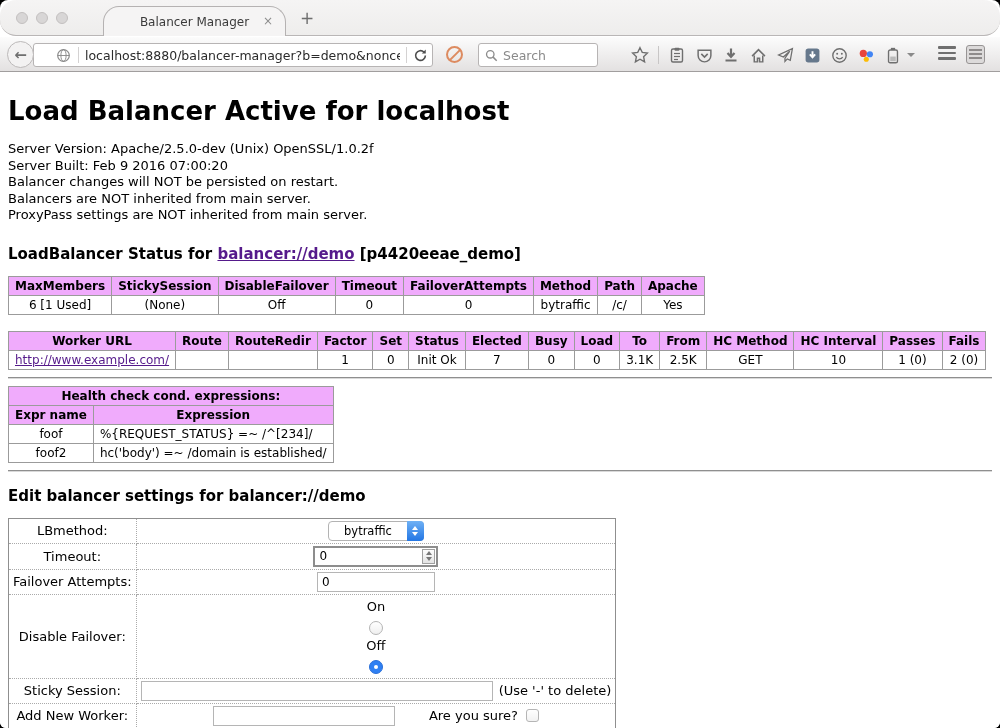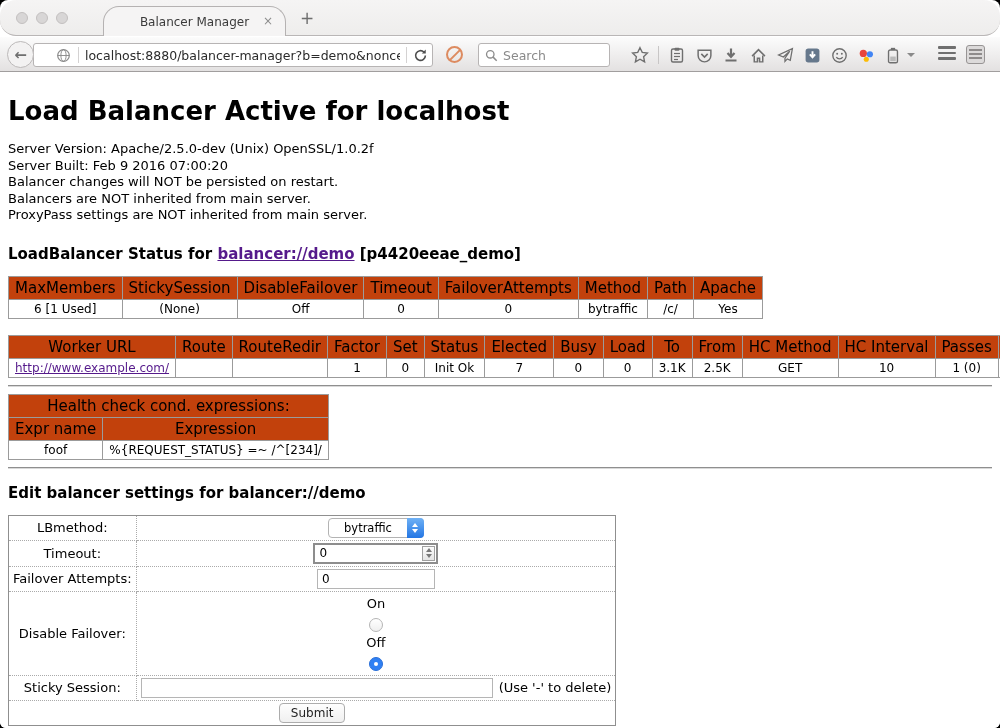--- a/index.html
+++ b/index.html
@@ -26,21 +26,21 @@
     display:flex; align-items:center; justify-content:center; z-index:2; }
   .urlbar { position:absolute; left:33px; top:6px; width:400px; height:24px; background:#fff;
     border:1px solid #b7b4b4; border-radius:3px; display:flex; align-items:center; padding:0 4px 0 8px; }
   .urlbar .sep { width:1px; height:16px; background:#d4d2d2; margin:0 6px; }
   .url-text { flex:1; font-size:12.5px; color:#2b2b2b; white-space:nowrap; overflow:hidden; }
   .reload { color:#4d4d4d; display:flex; }
   .blocked { position:absolute; left:446px; top:9px; width:17px; height:17px; border-radius:50%;
     border:2px solid #dd8b60; position:absolute; }
   .blocked::after { content:""; position:absolute; left:-1px; top:6px; width:16px; height:2px;
     background:#dd8b60; transform:rotate(-45deg); }
-  .searchbar { position:absolute; left:478px; top:6px; width:132px; height:24px; background:#fff;
+  .searchbar { position:absolute; left:478px; top:6px; width:120px; height:24px; background:#fff;
     border:1px solid #b7b4b4; border-radius:3px; display:flex; align-items:center; padding:0 6px; gap:5px; }
   .search-text { font-size:12.5px; color:#8a8a8a; }
   .iconrow { position:absolute; left:631px; top:6px; height:24px; display:flex; align-items:center; gap:9px; }
   .tool-icon { width:18px; height:18px; display:flex; align-items:center; justify-content:center; color:#6f6f6f; }
   .vsep { width:1px; height:18px; background:#c8c6c6; }
   .caret { width:0; height:0; border-left:4px solid transparent; border-right:4px solid transparent;
     border-top:4px solid #8a8a8a; margin-left:-4px; }
   .hamburger { position:absolute; left:938px; top:9px; width:18px; display:flex; flex-direction:column; gap:3px; }
   .hamburger i { display:block; height:2.5px; background:#6f6f6f; border-radius:1px; }
   .gridicon { position:absolute; left:966px; top:8px; width:19px; height:19px; border:1px solid #979494;
@@ -53,21 +53,21 @@
     overflow:hidden; padding:0 8px; color:#000; }
   h1 { font-size:26px; font-weight:bold; margin:24px 0 15px 0; letter-spacing:0; }
   .info-lines { font-size:13px; line-height:16.5px; }
   h3.status { font-size:15px; font-weight:bold; margin:21px 0 13px 0; }
   h3.status a { color:#551a8b; text-decoration:underline; }
   h3.edit { font-size:15px; font-weight:bold; margin:15px 0 13px 0; }
 
   table.data { border-collapse:collapse; font-size:12px; margin:0; }
   table.data th, table.data td { border:1px solid #9b9b9b; padding:2px 6px; text-align:center;
     white-space:nowrap; height:19px; }
-  table.data th { background:#c2410c; font-weight:normal; font-size:15px; }
+  table.data th { background:#f0abfc; font-weight:bold; font-size:12px; }
   table.data td a { color:#551a8b; text-decoration:underline; }
   table.worker { margin-top:16px; }
   table.worker td.url-cell { text-align:left; }
   table.health td.expr { text-align:left; }
   hr.rule { border:none; border-top:1px solid #8f8f8f; border-bottom:1px solid #d9d9d9; margin:7px 0; }
 
   
   table.form { border-collapse:collapse; width:595px; font-size:13px; border:1px solid #8f8f8f; }
   table.form td { border:1px dotted #aaa; padding:2px 4px; height:23px; }
   table.form td.lbl { width:118px; text-align:center; white-space:nowrap; }
@@ -330,20 +330,24 @@
         <th colspan="2">Health check cond. expressions:</th>
       </tr>
       <tr>
         <th>Expr name</th>
         <th>Expression</th>
       </tr>
       <tr>
         <td>foof</td>
         <td class="expr">%{REQUEST_STATUS} =~ /^[234]/</td>
       </tr>
+      <tr>
+        <td>foof2</td>
+        <td class="expr">hc('body') =~ /domain is established/</td>
+      </tr>
     </tbody>
       </table>
 
     <hr class="rule">
 
     <h3 class="edit">Edit balancer settings for balancer://demo</h3>
 
     <table class="form">
       <tbody>
           <tr>
@@ -394,20 +398,32 @@
       <tr>
         <td class="lbl">Sticky Session:</td>
         <td class="val">
           <div class="flexrow sticky-row">
             <input class="plain sticky" type="text" value="" style="">
             <span class="hint">(Use '-' to delete)</span>
           </div>
         </td>
       </tr>
       <tr>
+        <td class="lbl">Add New Worker:</td>
+        <td class="val">
+          <div class="flexrow addworker-row">
+            <input class="plain worker-new" type="text" value="" style="">
+            <span class="sure">
+              <span>Are you sure?</span>
+              <span class="checkbox"></span>
+            </span>
+          </div>
+        </td>
+      </tr>
+      <tr>
         <td class="submit-cell" colspan="2">
           <button class="submit">Submit</button>
         </td>
       </tr>
     </tbody>
       </table>
 
     <hr class="rule" style="margin-top:9px">
 
   </div>

